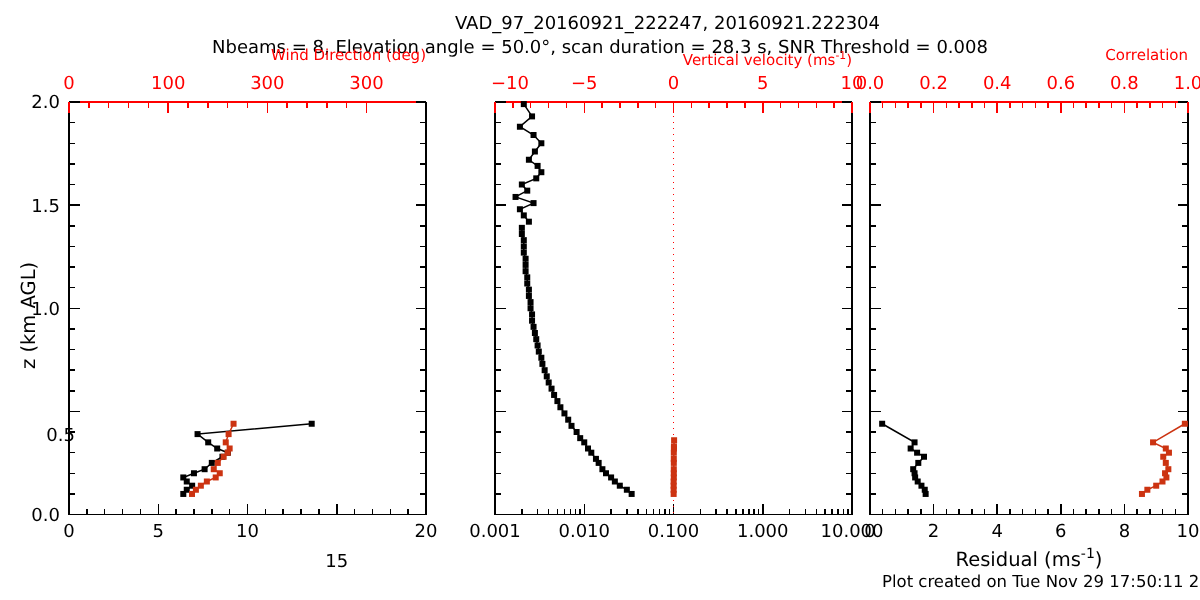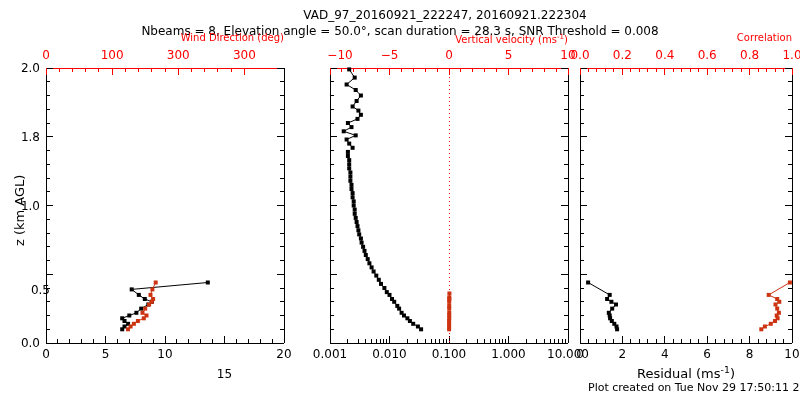--- a/index.html
+++ b/index.html
@@ -225,21 +225,21 @@
       <div class="tick-lab red" style="left: 178.222px; top: 48px;">300</div>
       <div class="tick-lab red" style="left: 244.333px; top: 48px;">300</div>
       <div class="tick-lab black" style="left: 46px; top: 347px;">0</div>
       <div class="tick-lab black" style="left: 105.5px; top: 347px;">5</div>
       <div class="tick-lab black" style="left: 165px; top: 347px;">10</div>
       <div class="tick-lab black" style="left: 224.5px; top: 347px; margin-top: 20px;">15</div>
       <div class="tick-lab black" style="left: 284px; top: 347px;">20</div>
       <div class="ylab-txt" style="left: 6px; width: 34px; top: 343px;">0.0</div>
       <div class="ylab-txt" style="left: 16px; width: 34px; top: 274.25px; margin-top: 16px;">0.5</div>
       <div class="ylab-txt" style="left: 6px; width: 34px; top: 205.5px;">1.0</div>
-      <div class="ylab-txt" style="left: 6px; width: 34px; top: 136.75px;">1.8</div>
+      <div class="ylab-txt" style="left: 6px; width: 34px; top: 136.75px;">1.5</div>
       <div class="ylab-txt" style="left: 6px; width: 34px; top: 68px;">2.0</div>
       <div class="abs yaxis-title" style="left: 12px; top: 245.5px;">z (km AGL)</div>
       <svg width="800" height="400" class="abs" style="left: 0px; top: 0px;">
         <line x1="330" y1="68" x2="330" y2="343" stroke="#000000" stroke-width="1" shape-rendering="crispEdges"></line>
         <line x1="568" y1="68" x2="568" y2="343" stroke="#000000" stroke-width="1" shape-rendering="crispEdges"></line>
         <line x1="330" y1="343" x2="568" y2="343" stroke="#000000" stroke-width="1" shape-rendering="crispEdges"></line>
         <line x1="330" y1="68" x2="568" y2="68" stroke="#ff0000" stroke-width="1" shape-rendering="crispEdges"></line>
         <line x1="330" y1="343" x2="337" y2="343" stroke="#000000" stroke-width="1" shape-rendering="crispEdges"></line>
         <line x1="568" y1="343" x2="561" y2="343" stroke="#000000" stroke-width="1" shape-rendering="crispEdges"></line>
         <line x1="330" y1="274.25" x2="337" y2="274.25" stroke="#000000" stroke-width="1" shape-rendering="crispEdges"></line>

